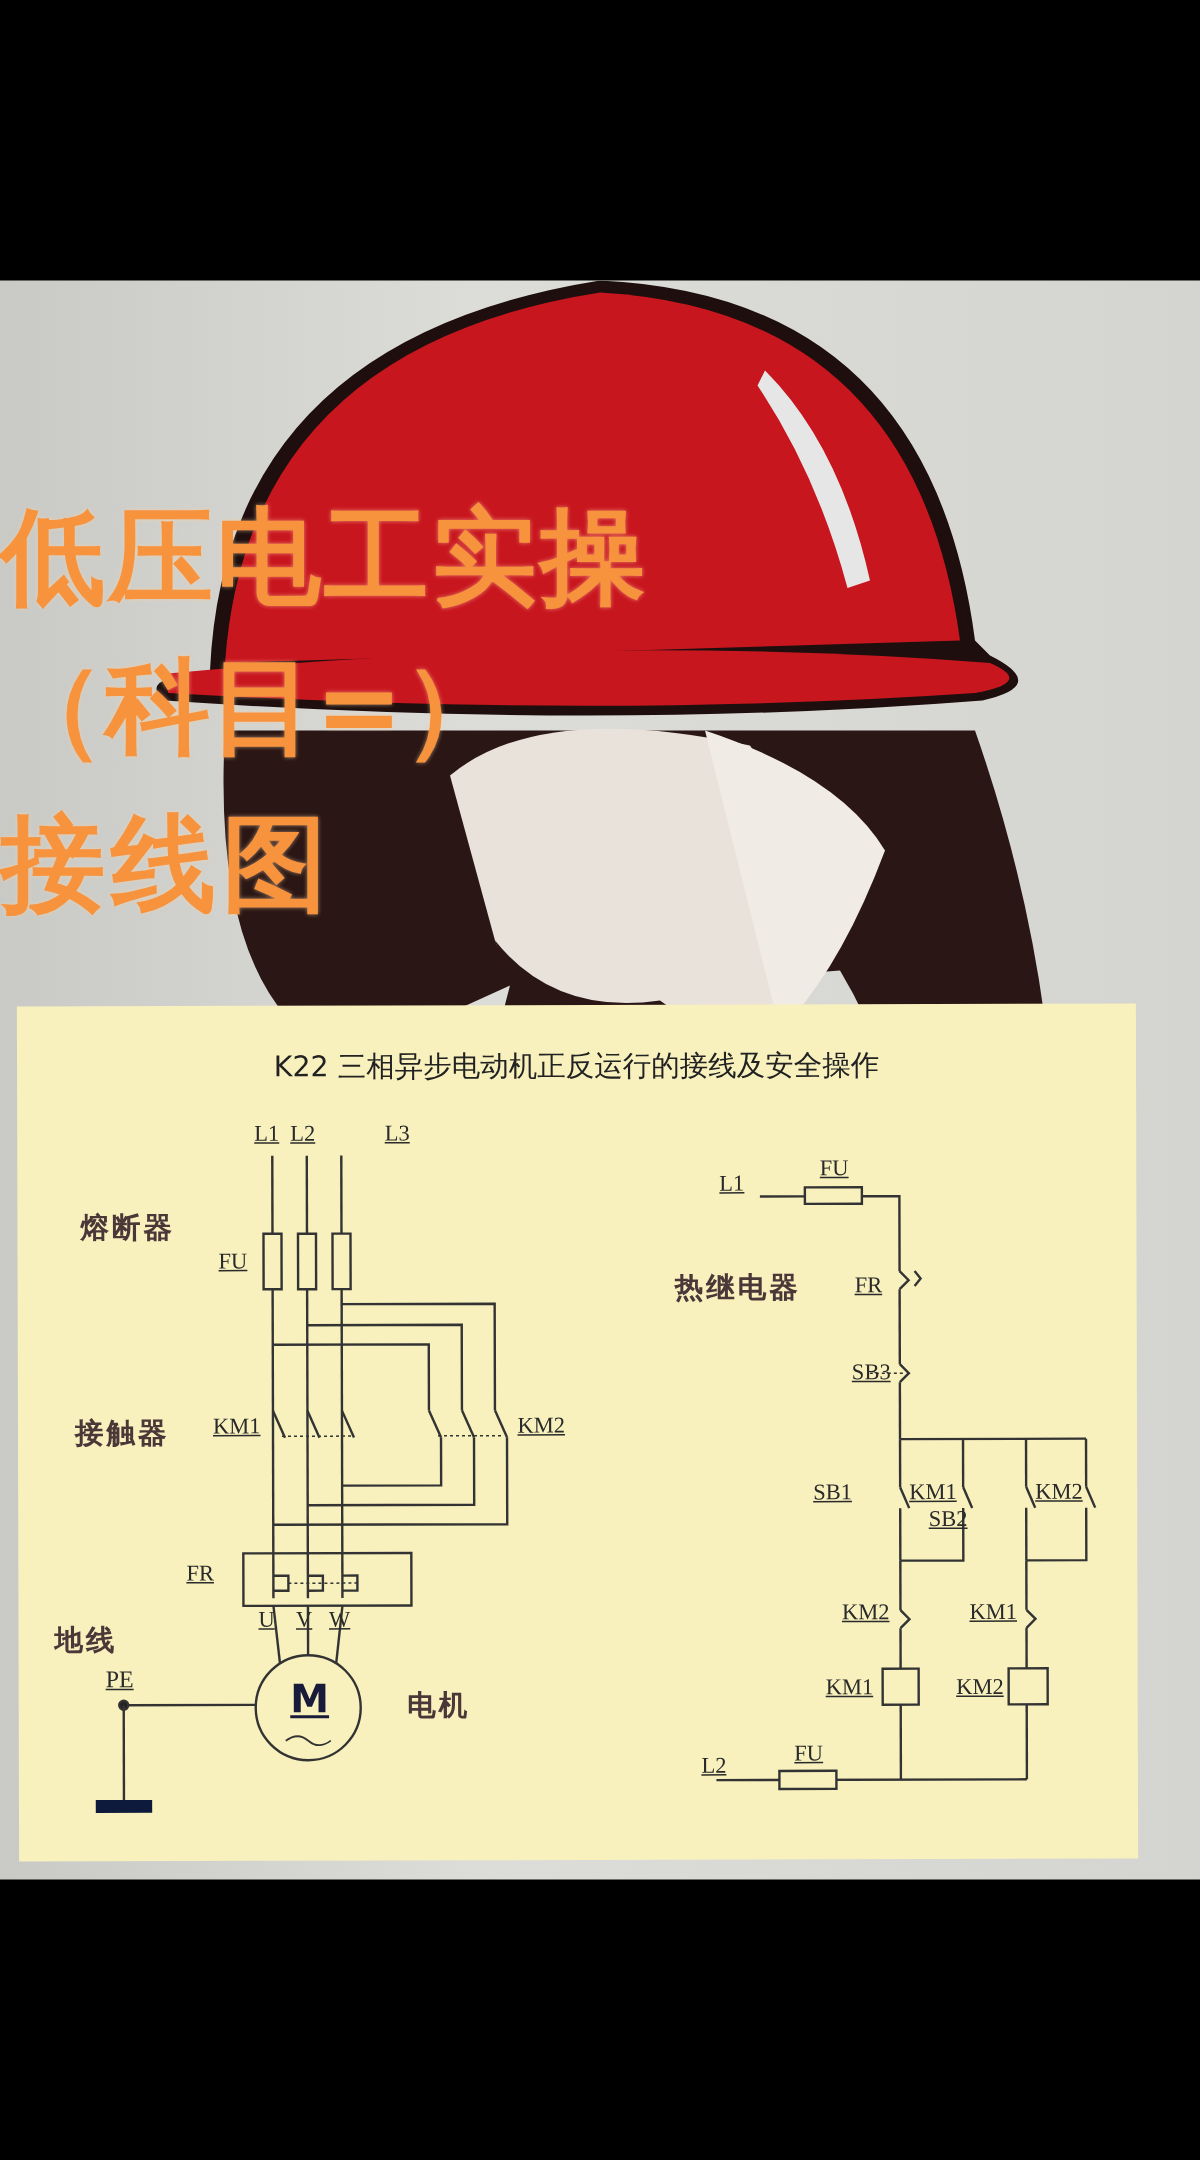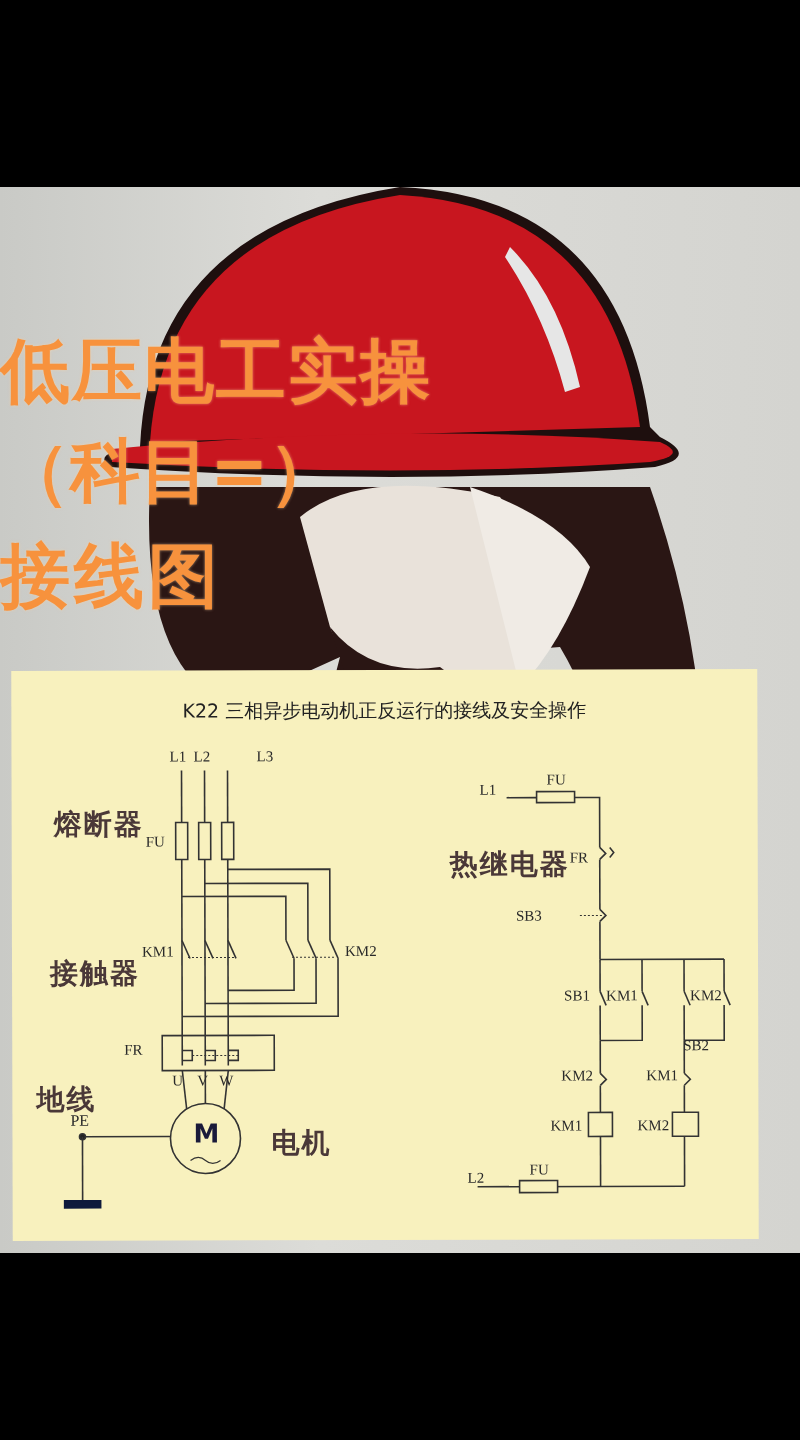--- a/index.html
+++ b/index.html
@@ -6,22 +6,22 @@
   body{width:800px;height:1440px;position:relative;overflow:hidden;font-family:"DejaVu Sans",sans-serif;}
   .photo{position:absolute;left:0;top:187px;width:800px;height:1066px;background:linear-gradient(90deg,#c9cac6 0%,#dcdcd8 40%,#d4d4d0 100%);overflow:hidden;}
   .art{position:absolute;left:0;top:0;}
   .title{position:absolute;left:0;width:800px;text-align:left;color:#f7923d;font-weight:bold;font-family:"DejaVu Sans",sans-serif;text-shadow:0 0 3px rgba(255,210,160,.6);}
   .t1{top:138px;font-size:70px;letter-spacing:2px;}
   .t2{top:238px;font-size:70px;}
   .t3{top:343px;font-size:70px;letter-spacing:4px;}
   .panel{position:absolute;left:12px;top:670px;width:746px;height:570px;background:#f8f1be;transform:rotate(-0.15deg);}
   .panel svg{position:absolute;left:0;top:0;}
   .dtitle{position:absolute;top:28px;left:0;width:746px;text-align:center;font-size:19px;color:#222;font-family:"DejaVu Sans",sans-serif;}
-  .lbl{position:absolute;font-family:"Liberation Serif",serif;color:#2a2a2a;font-size:15px;}
-  .cn{position:absolute;font-family:"DejaVu Serif",serif;font-weight:bold;color:#4a3838;font-size:28px;letter-spacing:2px;}
+  .lbl{position:absolute;font-family:"Liberation Serif",serif;color:#2a2a2a;font-size:15px;text-decoration:underline;}
+  .cn{position:absolute;font-family:"DejaVu Serif",serif;font-weight:bold;color:#4a3838;font-size:19px;letter-spacing:2px;}
 </style>
 </head>
 <body>
 
 <div class="photo">
   <svg class="art" width="800" height="1066">
 
     <path d="M150 300 Q140 480 230 520 L340 470 Q300 620 330 700 L420 720 L430 470 L560 460 Q620 560 610 700 L700 700 Q720 500 650 300 Z" fill="#2a1614"></path>
     <path d="M300 330 Q360 280 500 310 Q560 400 520 480 Q470 520 420 560 Q360 520 330 440 Z" fill="#e9e2da"></path>
     <path d="M470 300 Q560 330 590 380 Q560 460 520 500 Z" fill="#f0ebe5"></path>
@@ -128,40 +128,40 @@
       <line x1="465" y1="517" x2="672" y2="517"></line>
       <rect x="507" y="511" width="38" height="12" fill="#f8f1be"></rect>
     </g>
   </svg>
 
   <span class="lbl" style="left:158px;top:78px;">L1</span>
   <span class="lbl" style="left:182px;top:78px;">L2</span>
   <span class="lbl" style="left:205px;top:78px;margin-left:40px;">L3</span>
   <span class="cn" style="left:42px;top:135px;">熔断器</span>
   <span class="lbl" style="left:134px;top:163px;">FU</span>
-  <span class="cn" style="left:38px;top:284px;">接触器</span>
+  <span class="cn" style="left:38px;top:272px;">接触器</span>
   <span class="lbl" style="left:130px;top:273px;">KM1</span>
   <span class="lbl" style="left:333px;top:273px;">KM2</span>
   <span class="lbl" style="left:112px;top:371px;">FR</span>
   <span class="lbl" style="left:160px;top:402px;">U</span>
   <span class="lbl" style="left:185px;top:402px;">V</span>
   <span class="lbl" style="left:207px;top:402px;">W</span>
   <span class="cn" style="left:24px;top:410px;">地线</span>
   <span class="lbl" style="left:58px;top:441px;font-size:16px;">PE</span>
   <span class="lbl" style="left:181px;top:448px;font-family:'DejaVu Sans',sans-serif;font-weight:bold;font-size:26px;color:#1a1a3a;">M</span>
   <span class="cn" style="left:259px;top:454px;">电机</span>
 
   <span class="lbl" style="left:468px;top:112px;">L1</span>
   <span class="lbl" style="left:535px;top:102px;">FU</span>
   <span class="cn" style="left:438px;top:176px;">热继电器</span>
   <span class="lbl" style="left:558px;top:180px;">FR</span>
-  <span class="lbl" style="left:504px;top:238px;">SB3</span>
-  <span class="lbl" style="left:552px;top:318px;">SB1</span>
+  <span class="lbl" style="left:556px;top:238px;">SB3</span>
+  <span class="lbl" style="left:530px;top:318px;">SB1</span>
   <span class="lbl" style="left:594px;top:318px;">KM1</span>
-  <span class="lbl" style="left:671px;top:336px;margin-top:32px;">SB2</span>
+  <span class="lbl" style="left:607px;top:336px;">SB2</span>
   <span class="lbl" style="left:678px;top:318px;">KM2</span>
   <span class="lbl" style="left:549px;top:398px;">KM2</span>
   <span class="lbl" style="left:634px;top:398px;">KM1</span>
   <span class="lbl" style="left:538px;top:448px;">KM1</span>
   <span class="lbl" style="left:625px;top:448px;">KM2</span>
   <span class="lbl" style="left:455px;top:500px;">L2</span>
   <span class="lbl" style="left:517px;top:492px;">FU</span>
 </div>
 
 </body></html>

